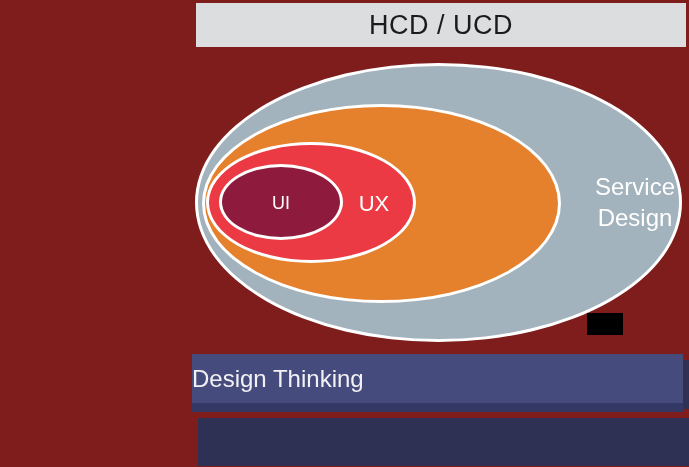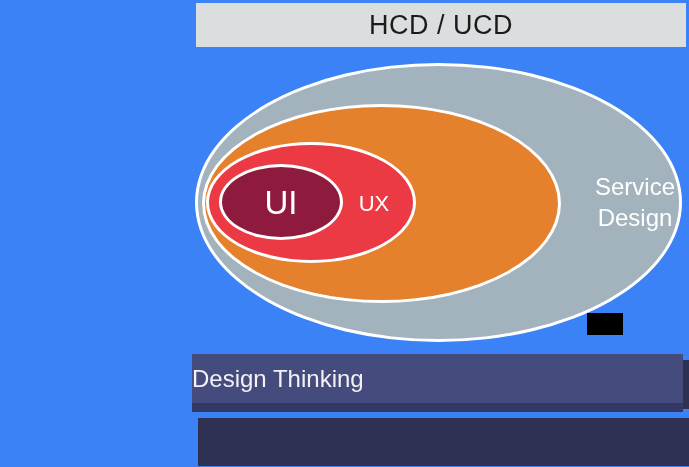--- a/index.html
+++ b/index.html
@@ -8,21 +8,21 @@
     width: 689px;
     height: 467px;
     background: #000000;
     overflow: hidden;
     font-family: "Liberation Sans", sans-serif;
   }
   #stage {
     position: relative;
     width: 689px;
     height: 467px;
-    background: #3b82f6;
+    background: #7f1d1d;
   }
   
   .header-bar {
     position: absolute;
     left: 196px; top: 3px;
     width: 490px; height: 44px;
     background: #DCDDDE;
     display: flex;
     align-items: center;
     justify-content: center;
@@ -42,21 +42,21 @@
   .ellipse.ux         { left: 206px; top: 142px; width: 210px; height: 121px; background: #EC3A45; }
   .ellipse.ui         { left: 219px; top: 164px; width: 124px; height: 76px;  background: #8E1A3D; }
   
   .venn-label {
     position: absolute;
     color: #FFFFFF;
     text-align: center;
     font-size: 24px;
     line-height: 31px;
   }
-  .venn-label.lbl-ui         { left: 256px; top: 188px; width: 50px;  font-size: 33px; line-height: 30px; }
+  .venn-label.lbl-ui         { left: 256px; top: 188px; width: 50px;  font-size: 18px; line-height: 30px; }
   .venn-label.lbl-ux         { left: 349px; top: 189px; width: 50px;  font-size: 22px; line-height: 30px; }
   .venn-label.lbl-experience { left: 421px; top: 171px; width: 130px; }
   .venn-label.lbl-service    { left: 580px; top: 171px; width: 110px; }
   
   .artifact-box {
     position: absolute;
     left: 587px; top: 313px;
     width: 36px; height: 22px;
     background: #000000;
   }

